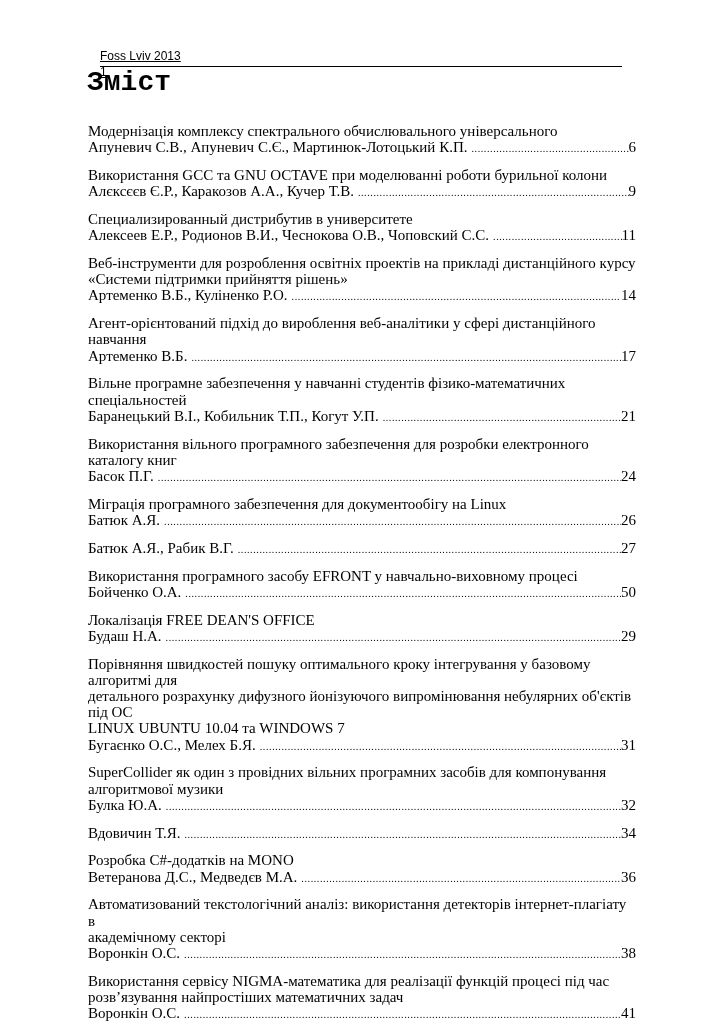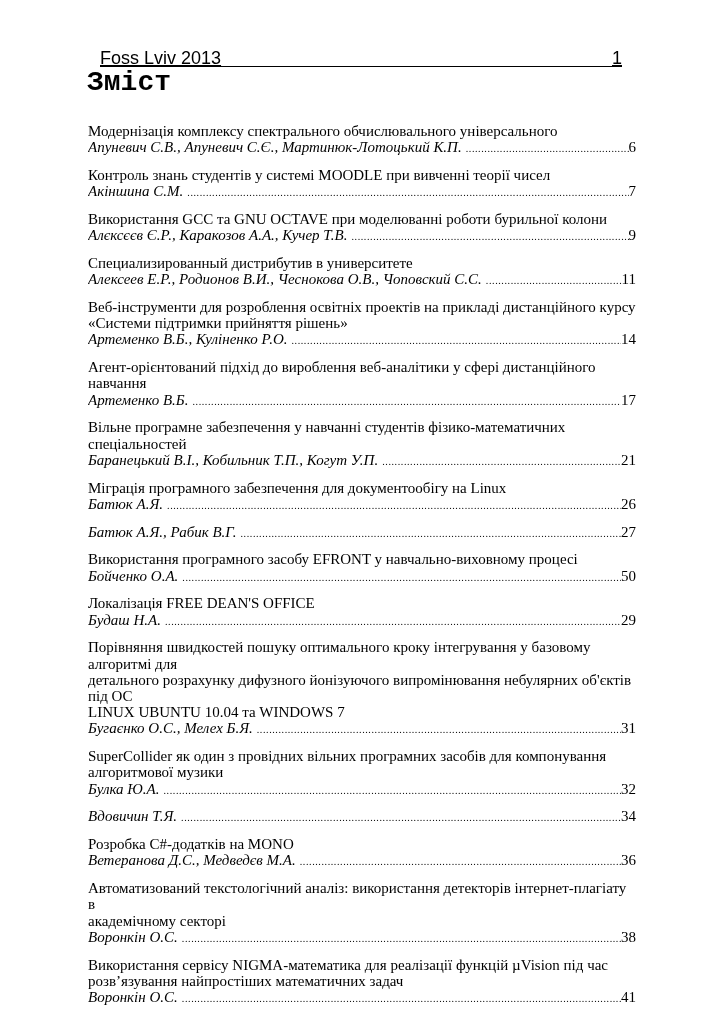--- a/index.html
+++ b/index.html
@@ -3,40 +3,41 @@
 <meta charset="utf-8">
 <style>
   html, body { margin: 0; padding: 0; background: #ffffff; }
   body {
     width: 723px; height: 1024px; position: relative; overflow: hidden;
     color: #000;
   }
   .page-header {
     position: absolute; left: 100px; top: 48px; width: 522px; height: 18px;
     border-bottom: 1px solid #000;
-    font-family: "Liberation Sans", sans-serif; font-size: 18px;
-    display: flex; justify-content: space-between; align-items: flex-end;
+    font-family: "Liberation Sans", sans-serif; font-size: 12px;
+    display: flex; justify-content: space-between; 
     line-height: 16px;
+    flex-direction: column;
   }
   .page-header span { text-decoration: underline; text-underline-offset: 1px; }
   .toc-title {
     position: absolute; left: 87px; top: 66px;
     font-family: Liberation Mono, monospace; font-weight: bold; font-size: 28px;
     line-height: 34px; margin: 0;
   }
   .toc {
     position: absolute; left: 88px; top: 123px; width: 548px;
     font-family: "Liberation Serif", serif; font-size: 15px; line-height: 16.2px;
   }
   .entry { margin-bottom: 9.6px; }
   .entry-title { display: block; }
   .entry-authors-line {
     display: flex; align-items: baseline; white-space: nowrap; overflow: hidden;
   }
-  .entry-authors { flex: 0 0 auto; padding-right: 4px; font-style: italic; }
+  .entry-authors { flex: 0 0 auto; padding-right: 4px; }
   .leader {
     flex: 1 1 auto; overflow: hidden; white-space: nowrap;
     letter-spacing: 0.6px; font-size: 10px;
   }
   .leader::before {
     content: "................................................................................................................................................................................................................................................................................................................................................................";
   }
   .page-num { flex: 0 0 auto; text-align: right; }
 </style>
 </head>
@@ -49,28 +50,20 @@
 
 <h1 class="toc-title">Зміст</h1>
 
 <div class="toc" id="toc">
     <div class="entry">
       <span class="entry-title">Модернізація комплексу спектрального обчислювального універсального</span>
       <div class="entry-authors-line">
         <span class="entry-authors">Апуневич С.В., Апуневич С.Є., Мартинюк-Лотоцький К.П.</span>
         <span class="leader"></span>
         <span class="page-num">6</span>
-      </div>
-    </div>
-    <div class="entry">
-      <span class="entry-title">Контроль знань студентів у системі MOODLE при вивченні теорії чисел</span>
-      <div class="entry-authors-line">
-        <span class="entry-authors">Акіншина С.М.</span>
-        <span class="leader"></span>
-        <span class="page-num">7</span>
       </div>
     </div>
     <div class="entry">
       <span class="entry-title">Використання GCC та GNU OCTAVE при моделюванні роботи бурильної колони</span>
       <div class="entry-authors-line">
         <span class="entry-authors">Алєксєєв Є.Р., Каракозов А.А., Кучер Т.В.</span>
         <span class="leader"></span>
         <span class="page-num">9</span>
       </div>
     </div>
@@ -98,20 +91,28 @@
         <span class="leader"></span>
         <span class="page-num">17</span>
       </div>
     </div>
     <div class="entry">
       <span class="entry-title">Вільне програмне забезпечення у навчанні студентів фізико-математичних спеціальностей</span>
       <div class="entry-authors-line">
         <span class="entry-authors">Баранецький В.І., Кобильник Т.П., Когут У.П.</span>
         <span class="leader"></span>
         <span class="page-num">21</span>
+      </div>
+    </div>
+    <div class="entry">
+      <span class="entry-title">Використання вільного програмного забезпечення для розробки електронного каталогу книг</span>
+      <div class="entry-authors-line">
+        <span class="entry-authors">Басок П.Г.</span>
+        <span class="leader"></span>
+        <span class="page-num">24</span>
       </div>
     </div>
     <div class="entry">
       <span class="entry-title">Міграція програмного забезпечення для документообігу на Linux</span>
       <div class="entry-authors-line">
         <span class="entry-authors">Батюк А.Я.</span>
         <span class="leader"></span>
         <span class="page-num">26</span>
       </div>
     </div>
@@ -175,21 +176,21 @@
     <div class="entry">
       <span class="entry-title">Автоматизований текстологічний аналіз: використання детекторів інтернет-плагіату в</span>
       <span class="entry-title">академічному секторі</span>
       <div class="entry-authors-line">
         <span class="entry-authors">Воронкін О.С.</span>
         <span class="leader"></span>
         <span class="page-num">38</span>
       </div>
     </div>
     <div class="entry">
-      <span class="entry-title">Використання сервісу NIGMA-математика для реалізації функцій µVision під час</span>
+      <span class="entry-title">Використання сервісу NIGMA-математика для реалізації функцій процесі під час</span>
       <span class="entry-title">розв’язування найпростіших математичних задач</span>
       <div class="entry-authors-line">
         <span class="entry-authors">Воронкін О.С.</span>
         <span class="leader"></span>
         <span class="page-num">41</span>
       </div>
     </div>
   </div>
 
 </body></html>

